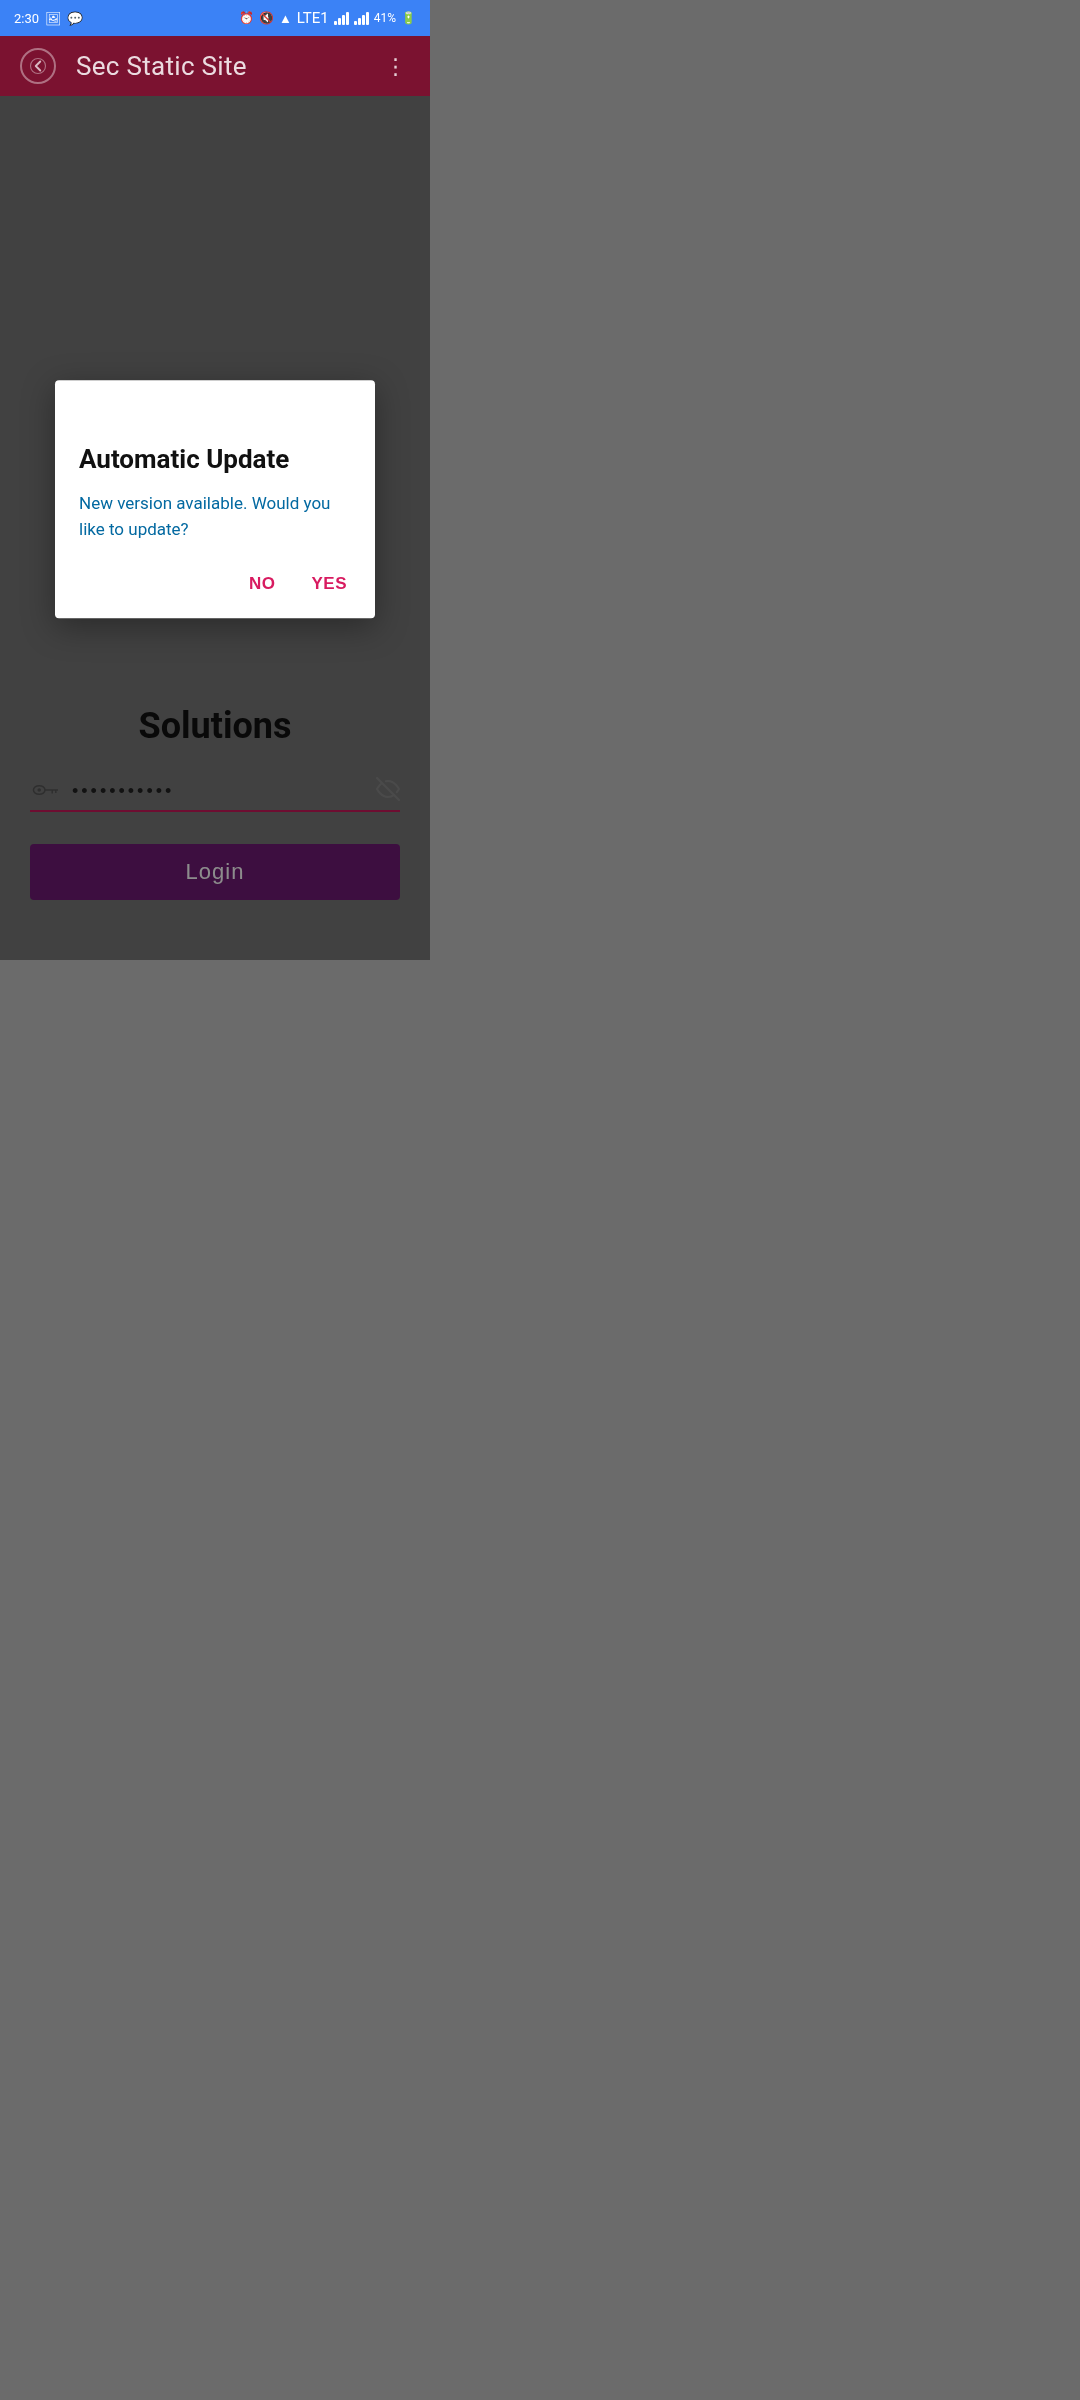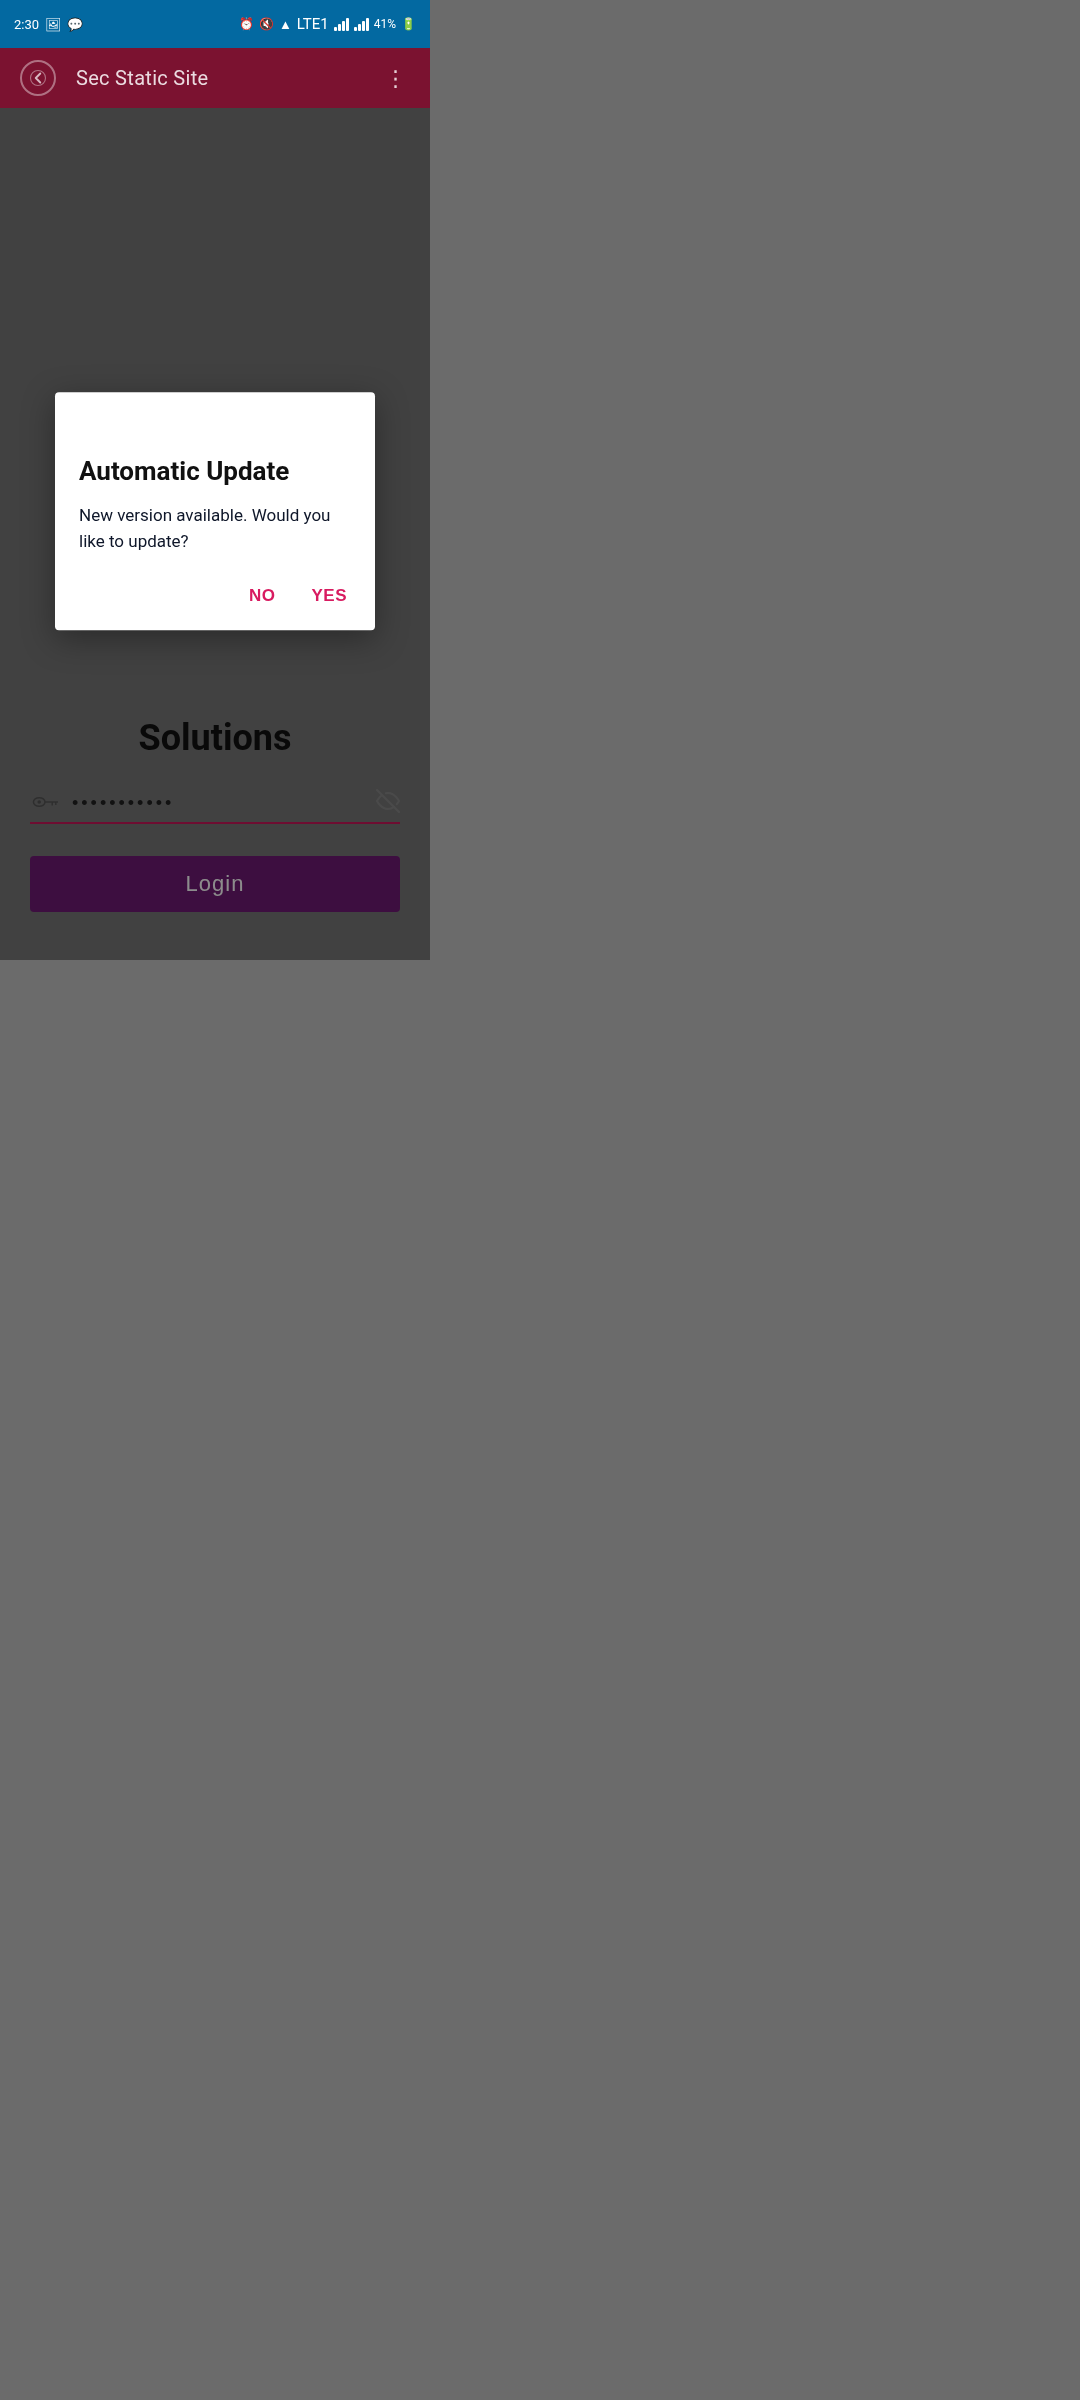--- a/index.html
+++ b/index.html
@@ -10,22 +10,22 @@
       height: 960px;
       font-family: 'Roboto', Arial, sans-serif;
       background: #6b6b6b;
       position: relative;
       overflow: hidden;
     }
 
     
     .status-bar {
       width: 100%;
-      height: 48px;
-      background: #0369a1;
+      height: 36px;
+      background: #3b82f6;
       display: flex;
       align-items: center;
       justify-content: space-between;
       padding: 0 14px;
       color: white;
       font-size: 13px;
     }
     .status-left {
       display: flex;
       align-items: center;
@@ -63,21 +63,21 @@
       border: 2px solid rgba(255,255,255,0.4);
       display: flex;
       align-items: center;
       justify-content: center;
       color: rgba(255,255,255,0.7);
       font-size: 18px;
     }
     .app-title {
       flex: 1;
       color: rgba(255,255,255,0.85);
-      font-size: 20px;
+      font-size: 26px;
       font-weight: 400;
       letter-spacing: 0.3px;
     }
     .more-btn {
       width: 36px;
       height: 36px;
       display: flex;
       align-items: center;
       justify-content: center;
       cursor: pointer;
@@ -180,21 +180,21 @@
     .dialog-title {
       font-size: 26px;
       font-weight: 700;
       color: #111;
       margin-bottom: 16px;
       line-height: 1.2;
       margin-top: 36px;
     }
     .dialog-message {
       font-size: 17px;
-      color: #0f172a;
+      color: #0369a1;
       line-height: 1.5;
       margin-bottom: 28px;
     }
     .dialog-actions {
       display: flex;
       justify-content: flex-end;
       gap: 28px;
     }
     .dialog-btn {
       font-size: 17px;

